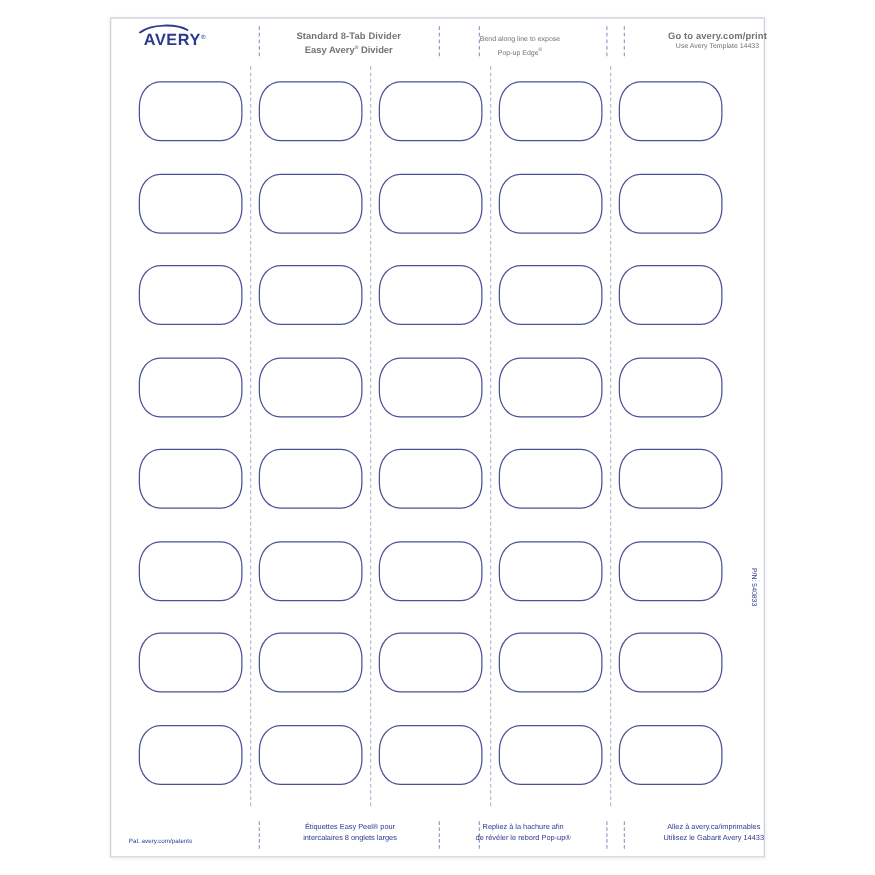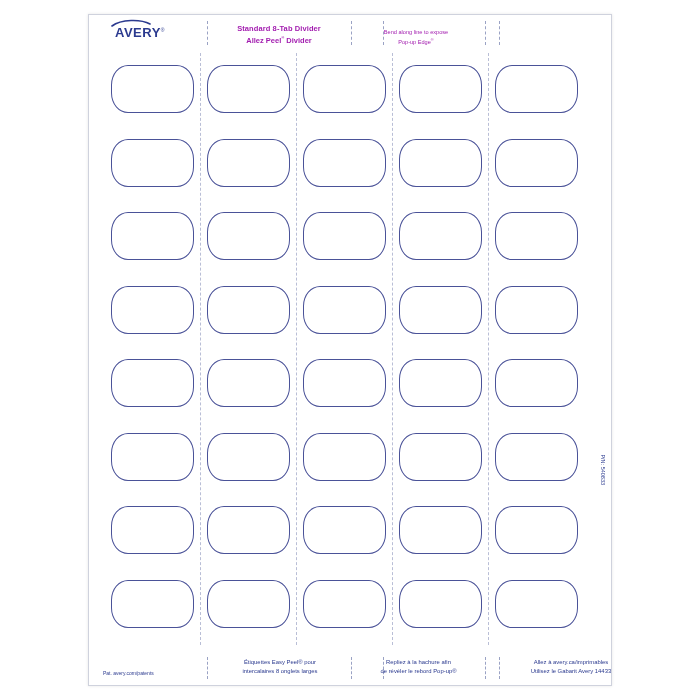--- a/index.html
+++ b/index.html
@@ -70,21 +70,21 @@
     position: absolute;
     left: 4px;
     top: -6px;
     width: 40px;
     height: 8px;
   }
 
   .hdr-block {
     position: absolute;
     top: 9px;
-    color: #a21caf;
+    color: #737373;
     text-align: center;
     line-height: 9px;
   }
   .hdr-title {
     font-size: 7.5px;
     font-weight: bold;
     letter-spacing: 0.1px;
   }
   .hdr-sub {
     font-size: 7.5px;
@@ -206,28 +206,32 @@
       </div>
 
       <div class="vdash" style="left:118px; top:6px; height:24px;"></div>
       <div class="vdash" style="left:262px; top:6px; height:24px;"></div>
       <div class="vdash" style="left:294px; top:6px; height:24px;"></div>
       <div class="vdash" style="left:396px; top:6px; height:24px;"></div>
       <div class="vdash" style="left:410px; top:6px; height:24px;"></div>
 
       <div class="hdr-block" id="hdr-standard">
         <div class="hdr-title">Standard 8-Tab Divider</div>
-        <div class="hdr-sub"><span>Allez Peel</span><span class="sup">®</span> <span>Divider</span></div>
+        <div class="hdr-sub"><span>Easy Avery</span><span class="sup">®</span> <span>Divider</span></div>
       </div>
 
       <div class="hdr-block" id="hdr-bend">
         <div class="hdr-small">Bend along line to expose</div>
         <div class="hdr-small"><span>Pop-up Edge</span><span class="sup">®</span></div>
       </div>
 
+      <div class="hdr-block" id="hdr-goto">
+        <div class="hdr-title">Go to avery.com/print</div>
+        <div class="hdr-small">Use Avery Template 14433</div>
+      </div>
     </div>
 
     <div class="fold" style="left:111px;"></div>
     <div class="fold" style="left:207px;"></div>
     <div class="fold" style="left:303px;"></div>
     <div class="fold" style="left:399px;"></div>
 
     <div class="grid">
 
       <div class="row">

